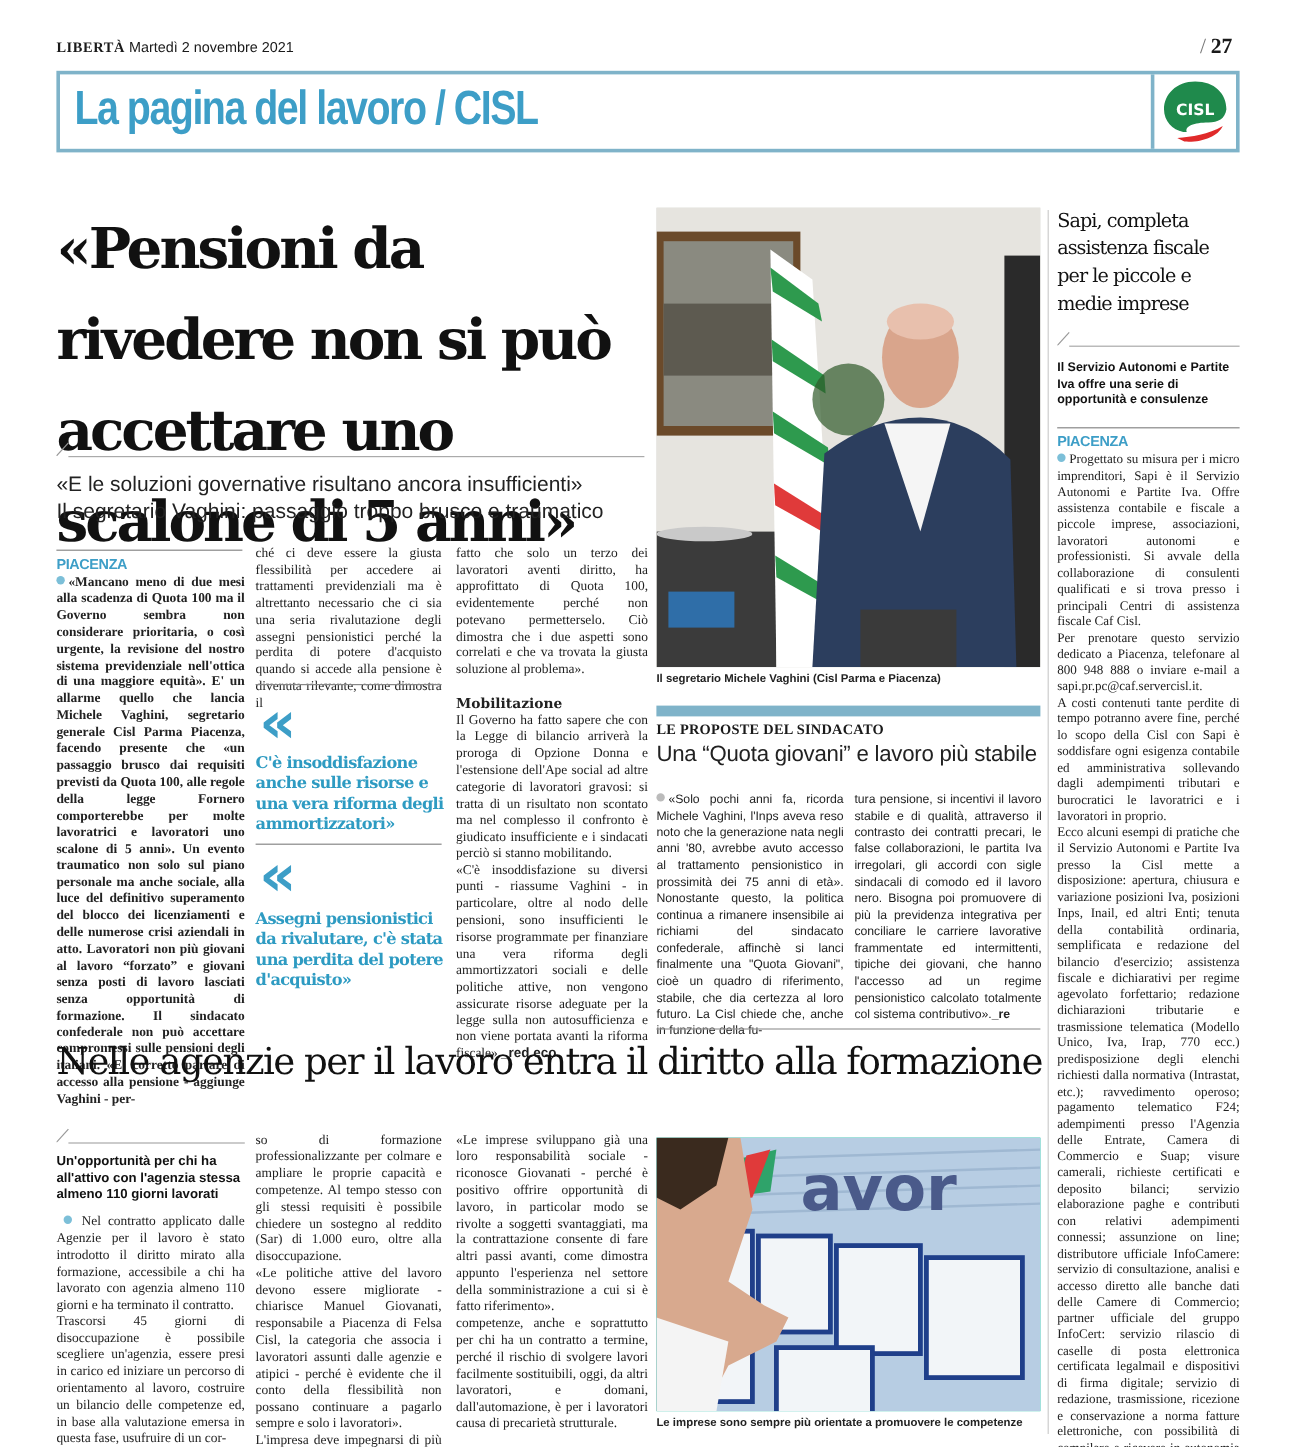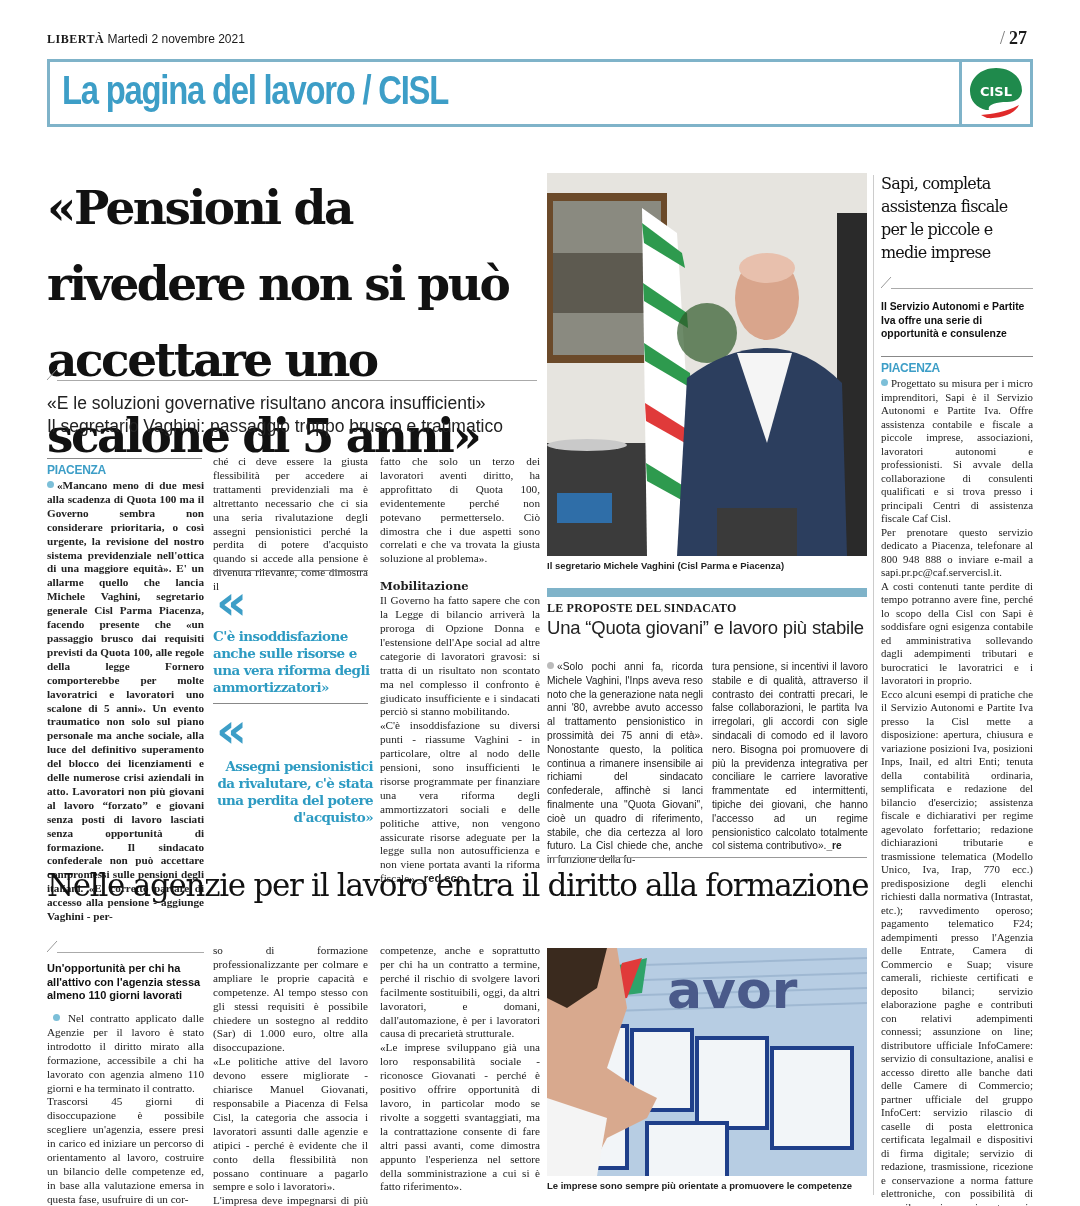--- a/index.html
+++ b/index.html
@@ -70,21 +70,21 @@
 </div>
 
 <div class="abs col" style="left:213px;top:455px;width:155px;">
   <p>ché ci deve essere la giusta flessibilità per accedere ai trattamenti previdenziali ma è altrettanto necessario che ci sia una seria rivalutazione degli assegni pensionistici perché la perdita di potere d'acquisto quando si accede alla pensione è divenuta rilevante, come dimostra il</p>
 </div>
 <div class="abs rule" style="left:213px;top:570px;width:155px;background:#888;"></div>
 <div class="abs quote-mark" style="left:216px;top:582px;">«</div>
 <div class="abs quote-text" style="left:213px;top:628px;width:160px;">C'è insoddisfazione anche sulle risorse e una vera riforma degli ammortizzatori»</div>
 <div class="abs rule" style="left:213px;top:703px;width:155px;background:#888;"></div>
 <div class="abs quote-mark" style="left:216px;top:710px;">«</div>
-<div class="abs quote-text" style="left:213px;top:758px;width:160px;text-align:right;">Assegni pensionistici da rivalutare, c'è stata una perdita del potere d'acquisto»</div>
+<div class="abs quote-text" style="left:213px;top:758px;width:160px;">Assegni pensionistici da rivalutare, c'è stata una perdita del potere d'acquisto»</div>
 
 <div class="abs col" style="left:380px;top:455px;width:160px;">
   <p>fatto che solo un terzo dei lavoratori aventi diritto, ha approfittato di Quota 100, evidentemente perché non potevano permetterselo. Ciò dimostra che i due aspetti sono correlati e che va trovata la giusta soluzione al problema».</p>
   <p style="margin-top:14px;font-family:'DejaVu Serif',serif;font-weight:bold;font-size:11.5px;">Mobilitazione</p>
   <p>Il Governo ha fatto sapere che con la Legge di bilancio arriverà la proroga di Opzione Donna e l'estensione dell'Ape social ad altre categorie di lavoratori gravosi: si tratta di un risultato non scontato ma nel complesso il confronto è giudicato insufficiente e i sindacati perciò si stanno mobilitando.</p>
   <p><span>«C'è insoddisfazione su diversi punti - riassume Vaghini - in particolare, oltre al nodo delle pensioni, sono insufficienti le risorse programmate per finanziare una vera riforma degli ammortizzatori sociali e delle politiche attive, non vengono assicurate risorse adeguate per la legge sulla non autosufficienza e non viene portata avanti la riforma fiscale».</span><b style="font-family:'Liberation Sans',sans-serif;">_red.eco.</b></p>
 </div>
 
 <div class="abs photo" style="left:547px;top:173px;width:320px;height:383px;background:#dcdcd8;">
   <svg width="320" height="383" viewBox="0 0 320 383">
@@ -152,22 +152,22 @@
 <div class="abs col" style="left:47px;top:1012px;width:157px;">
   <p><span class="dot" style="margin-left:6px;margin-right:8px;"></span><span>Nel contratto applicato dalle Agenzie per il lavoro è stato introdotto il diritto mirato alla formazione, accessibile a chi ha lavorato con agenzia almeno 110 giorni e ha terminato il contratto.</span></p>
   <p>Trascorsi 45 giorni di disoccupazione è possibile scegliere un'agenzia, essere presi in carico ed iniziare un percorso di orientamento al lavoro, costruire un bilancio delle competenze ed, in base alla valutazione emersa in questa fase, usufruire di un cor-</p>
 </div>
 <div class="abs col" style="left:213px;top:944px;width:155px;">
   <p>so di formazione professionalizzante per colmare e ampliare le proprie capacità e competenze. Al tempo stesso con gli stessi requisiti è possibile chiedere un sostegno al reddito (Sar) di 1.000 euro, oltre alla disoccupazione.</p>
   <p>«Le politiche attive del lavoro devono essere migliorate - chiarisce Manuel Giovanati, responsabile a Piacenza di Felsa Cisl, la categoria che associa i lavoratori assunti dalle agenzie e atipici - perché è evidente che il conto della flessibilità non possano continuare a pagarlo sempre e solo i lavoratori».</p>
   <p>L'impresa deve impegnarsi di più a promuovere lo sviluppo delle</p>
 </div>
 <div class="abs col" style="left:380px;top:944px;width:160px;">
+  <p>«Le imprese sviluppano già una loro responsabilità sociale - riconosce Giovanati - perché è positivo offrire opportunità di lavoro, in particolar modo se rivolte a soggetti svantaggiati, ma la contrattazione consente di fare altri passi avanti, come dimostra appunto l'esperienza nel settore della somministrazione a cui si è fatto riferimento».</p>
   <p>competenze, anche e soprattutto per chi ha un contratto a termine, perché il rischio di svolgere lavori facilmente sostituibili, oggi, da altri lavoratori, e domani, dall'automazione, è per i lavoratori causa di precarietà strutturale.</p>
-  <p>«Le imprese sviluppano già una loro responsabilità sociale - riconosce Giovanati - perché è positivo offrire opportunità di lavoro, in particolar modo se rivolte a soggetti svantaggiati, ma la contrattazione consente di fare altri passi avanti, come dimostra appunto l'esperienza nel settore della somministrazione a cui si è fatto riferimento».</p>
 </div>
 
 <div class="abs photo" style="left:547px;top:948px;width:320px;height:228px;background:#14b8a6;">
   <svg width="320" height="228" viewBox="0 0 320 228">
     <rect width="320" height="228" fill="#b7cde3"></rect>
     <g stroke="#9fb8d2" stroke-width="2">
       <line x1="0" y1="20" x2="320" y2="10"></line>
         <line x1="0" y1="35" x2="320" y2="25"></line>
         <line x1="0" y1="50" x2="320" y2="40"></line>
         <line x1="0" y1="65" x2="320" y2="55"></line>

